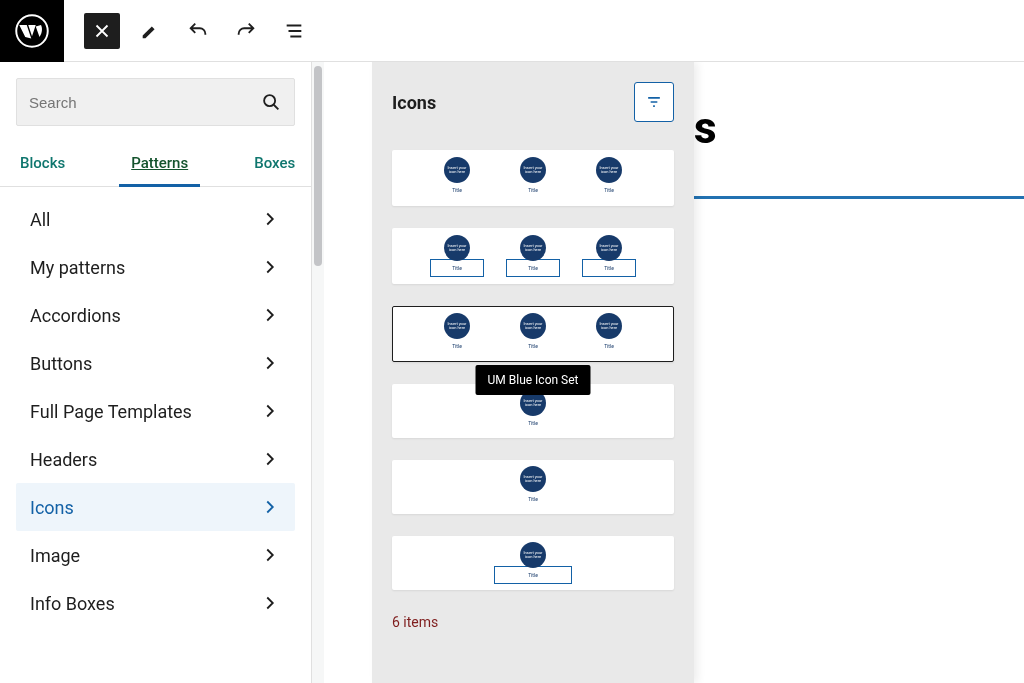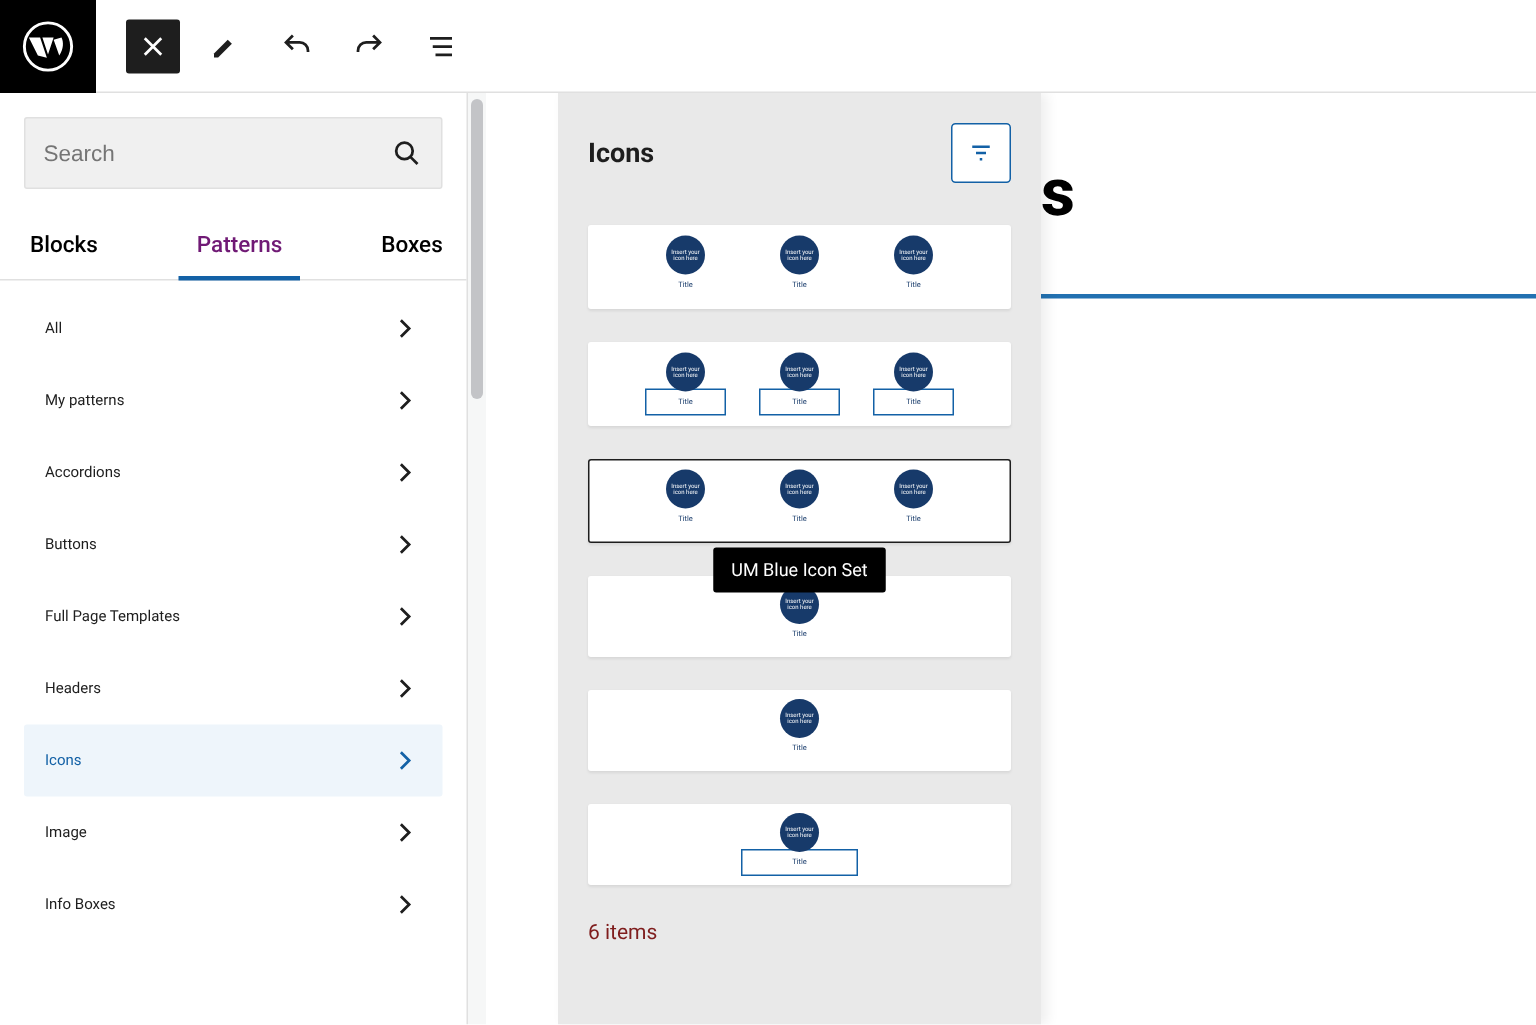--- a/index.html
+++ b/index.html
@@ -18,27 +18,27 @@
   .inserter-left { width: 312px; border-right: 1px solid #e0e0e0; display: flex; flex-direction: column; }
   .inserter-scrollbar { width: 12px; background: #f6f7f7; display: flex; align-items: flex-start; }
   .inserter-scroll-thumb { width: 8px; height: 200px; margin-top: 4px; margin-left: 2px; background: #c3c4c7; border-radius: 4px; }
 
   .search-wrap { padding: 16px; }
   .search { display: flex; align-items: center; background: #f0f0f0; border: 1px solid #e0e0e0; height: 48px; padding: 0 12px; border-radius: 2px; }
   .search input { flex: 1; border: none; background: transparent; outline: none; font-size: 15px; color: #757575; }
   .search-icon { width: 22px; height: 22px; }
 
   .tabs { display: flex; border-bottom: 1px solid #e0e0e0; padding: 0 16px; }
-  .tab { flex: none; padding: 12px 4px 14px; margin-right: 58px; font-size: 15px; font-weight: 500; color: #000000; cursor: pointer; position: relative; }
+  .tab { flex: none; padding: 12px 4px 14px; margin-right: 58px; font-size: 15px; font-weight: 500; color: #0f766e; cursor: pointer; position: relative; }
   .tab:last-child { margin-right: 0; }
   .tab.active::after { content: ""; position: absolute; left: -8px; right: -8px; bottom: -1px; height: 3px; background: #1361a6; }
-  .tab.active { color: #701a75; }
+  .tab.active { color: #14532d; text-decoration: underline; }
 
   .cat-list { padding: 8px 16px; overflow: hidden; }
-  .cat { display: flex; align-items: center; justify-content: space-between; height: 48px; padding: 0 14px; font-size: 10px; cursor: pointer; border-radius: 2px; }
+  .cat { display: flex; align-items: center; justify-content: space-between; height: 48px; padding: 0 14px; font-size: 18px; cursor: pointer; border-radius: 2px; }
   .cat.selected { background: #eef5fb; color: #1361a6; }
   .cat.selected .chev { color: #1361a6; }
   .chev { width: 22px; height: 22px; color: #1e1e1e; }
 
   
   .patterns-panel { position: absolute; top: 62px; left: 372px; width: 322px; bottom: 0; background: #e9e9e9; padding: 20px; box-shadow: 4px 0 8px rgba(0,0,0,0.07); z-index: 20; }
   .patterns-head { display: flex; align-items: center; justify-content: space-between; margin-bottom: 28px; }
   .patterns-title { font-size: 18px; font-weight: 700; }
   .filter-btn { width: 40px; height: 40px; border: 1.5px solid #1361a6; background: #fff; border-radius: 3px; display: flex; align-items: center; justify-content: center; cursor: pointer; color: #1361a6; }
   .filter-btn svg { width: 20px; height: 20px; }

